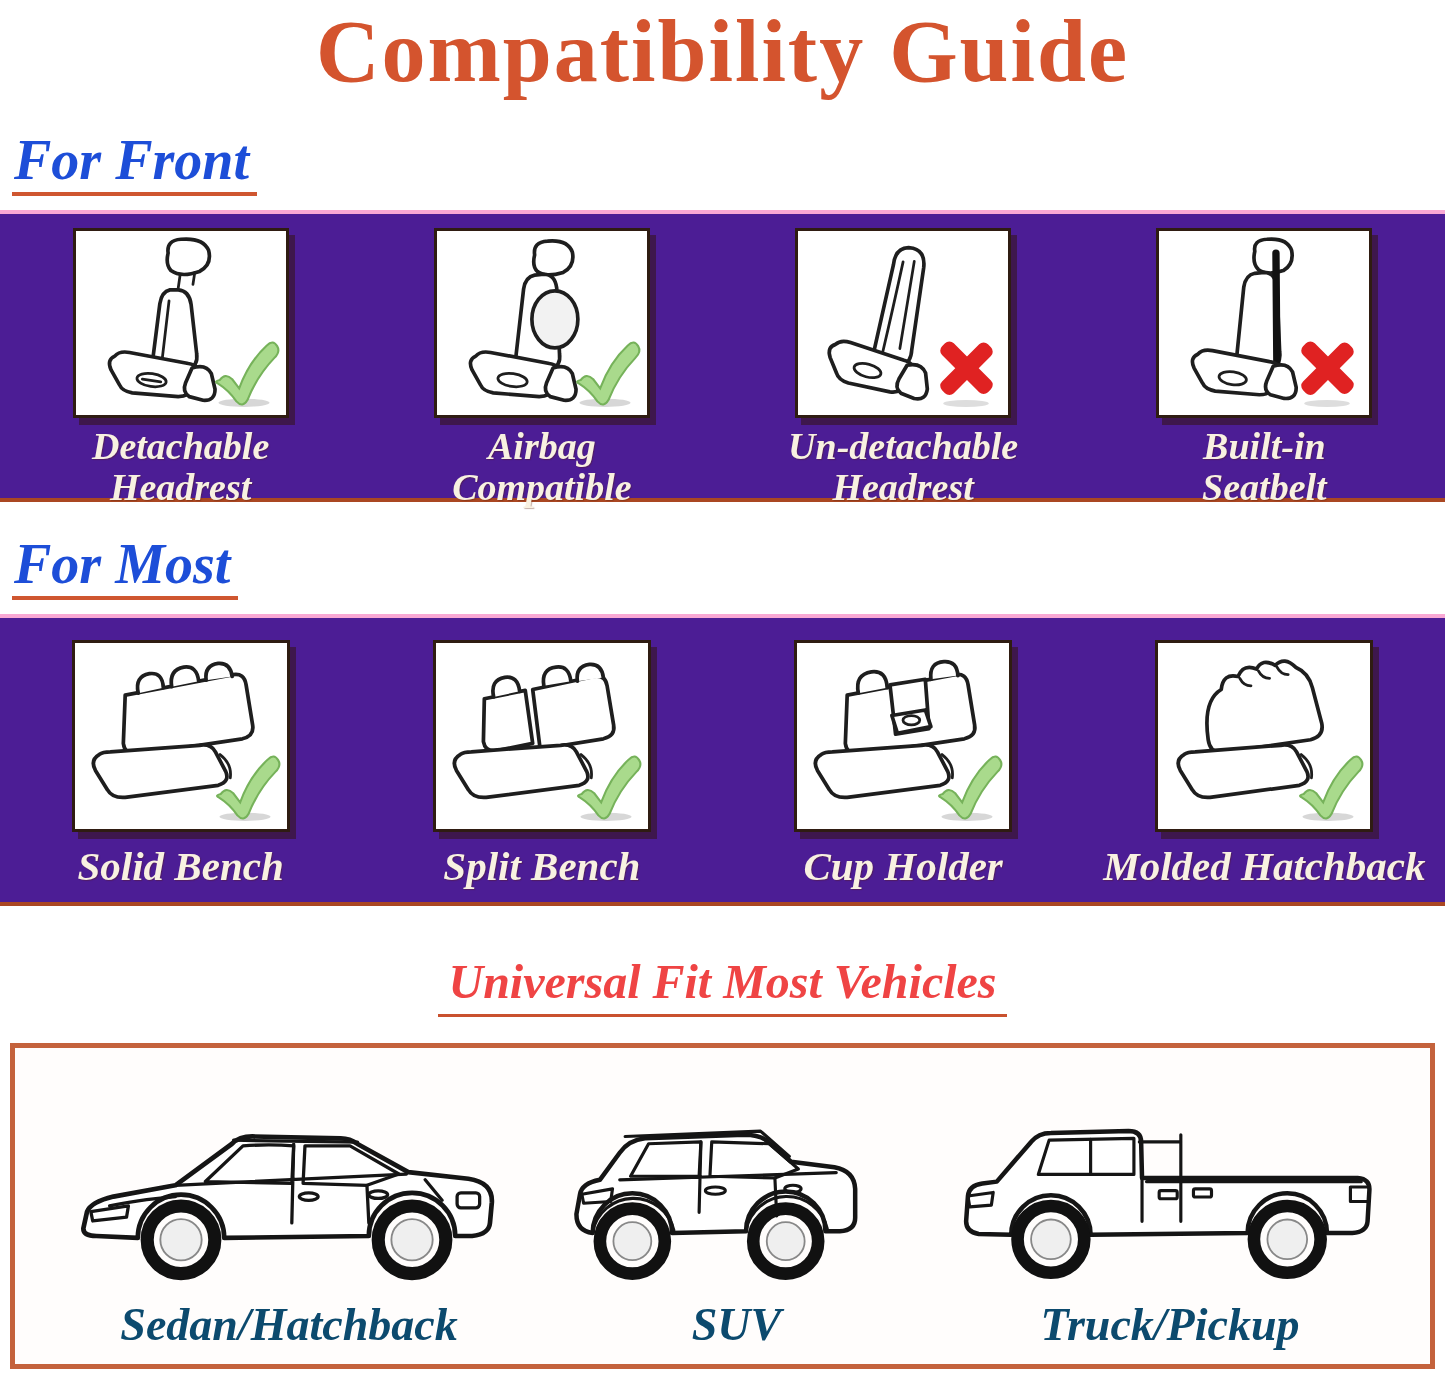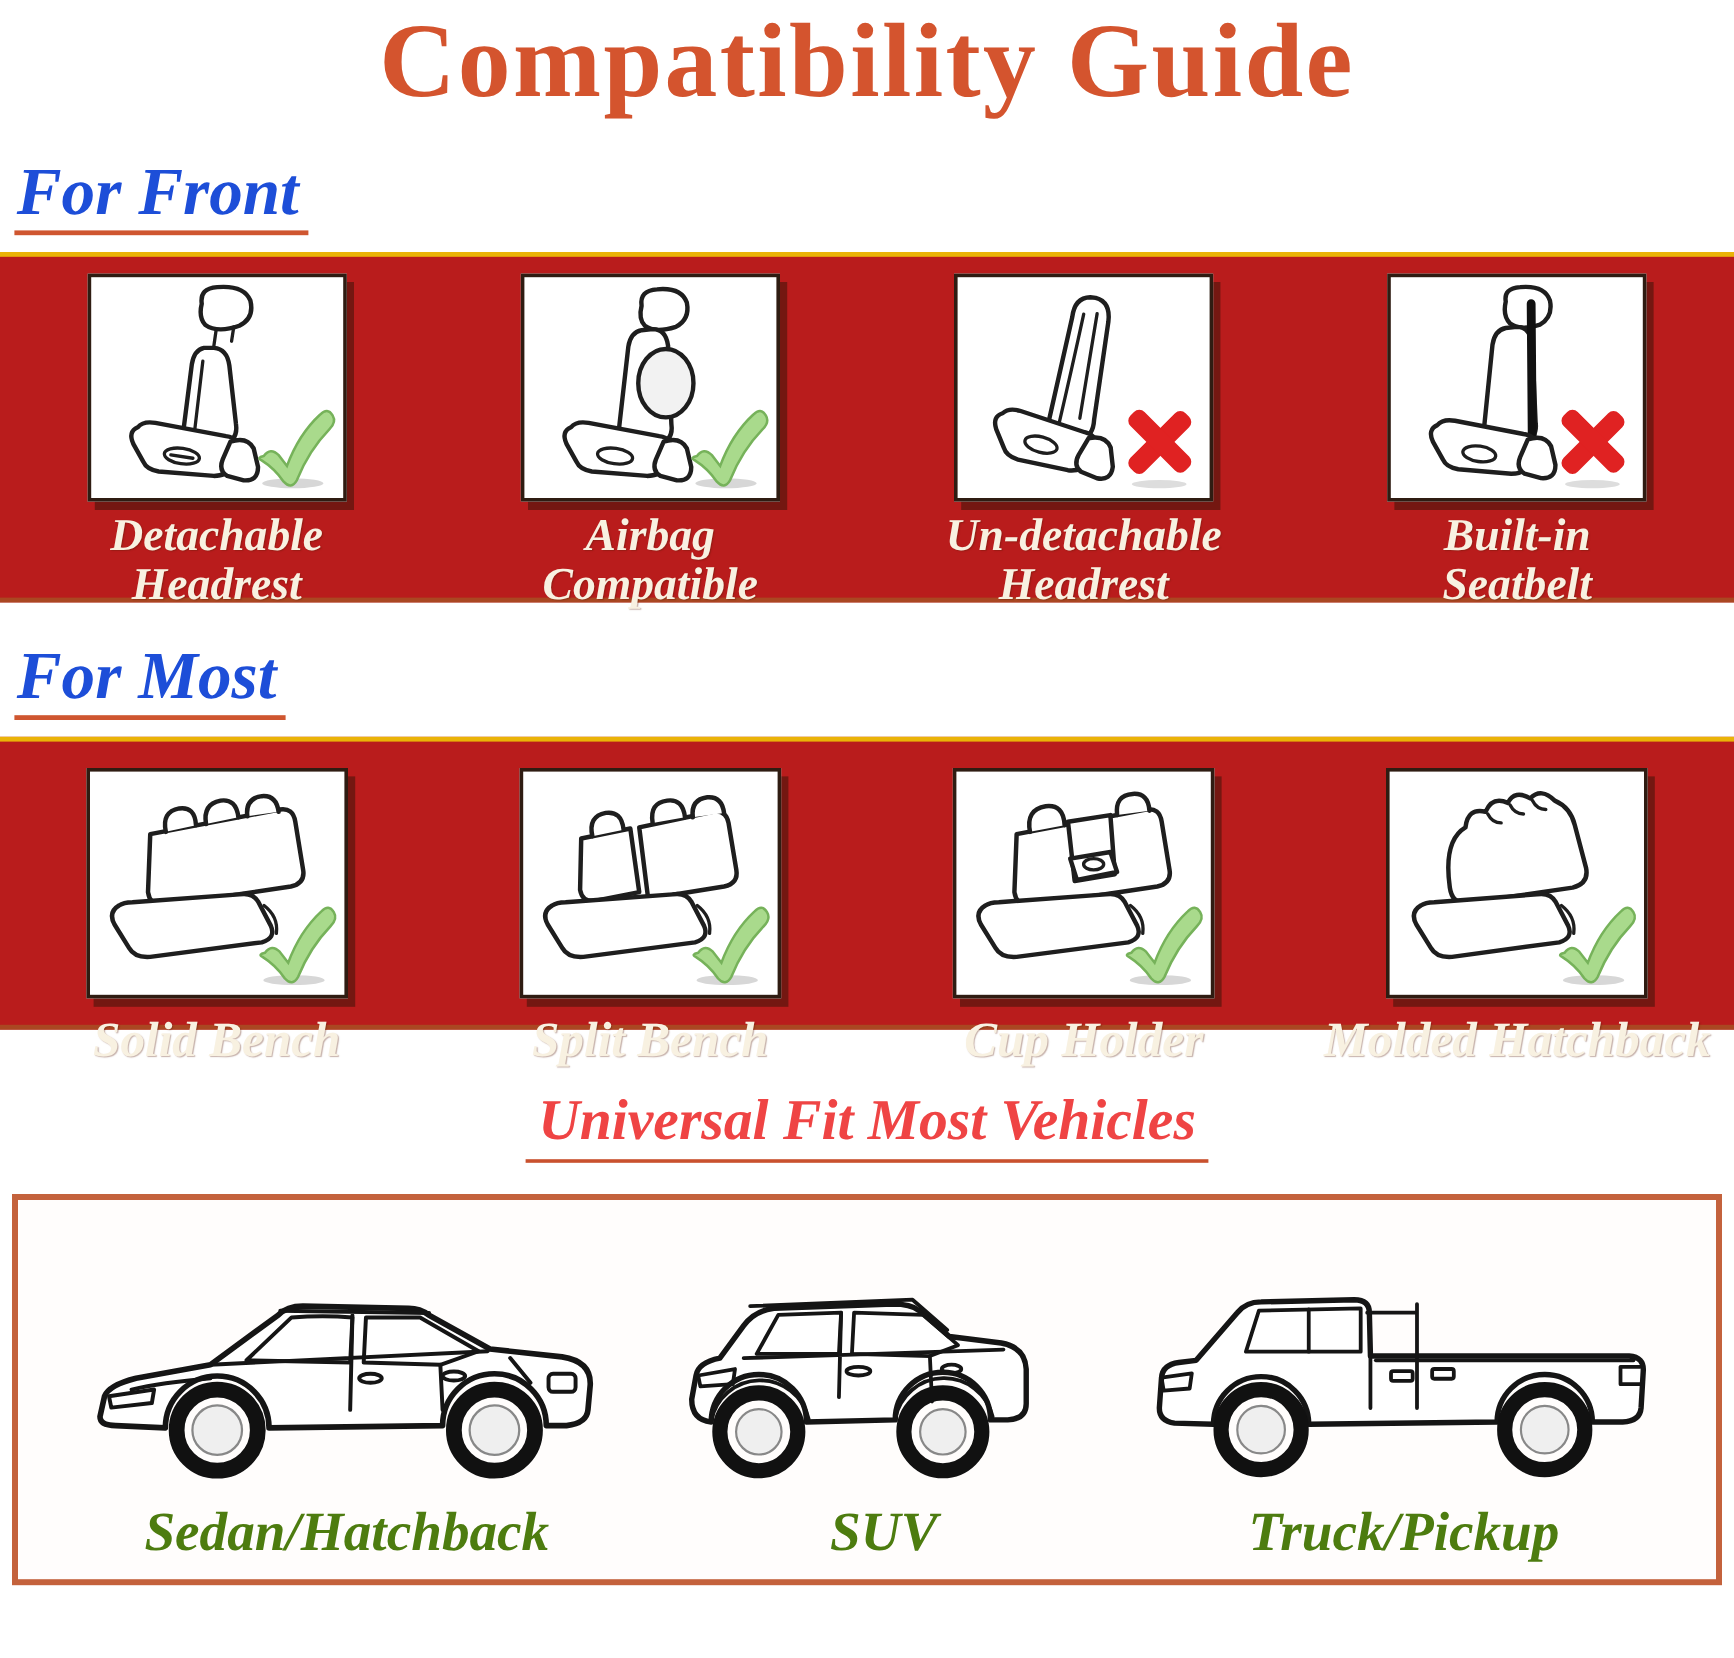--- a/index.html
+++ b/index.html
@@ -18,27 +18,27 @@
     display:inline-block;font-size:56px;font-weight:bold;font-style:italic;
     color:#1d4ed8;border-bottom:4px solid #cf5630;padding:0 8px 4px 2px;line-height:1.0;
   }
   .universal-heading-wrap{text-align:center;margin:52px 0 26px 0;}
   .universal-heading{
     display:inline-block;font-size:48px;font-weight:bold;font-style:italic;
     color:#ef4444;border-bottom:3px solid #c9512e;padding:0 10px 8px 10px;line-height:1.0;
   }
   
   .banner{
-    width:100%;background:#b91c1c;
-    border-top:4px solid #eab308;border-bottom:4px solid #aa4722;
+    width:100%;background:#4c1d95;
+    border-top:4px solid #f9a8d4;border-bottom:4px solid #aa4722;
     box-sizing:border-box;
     display:flex;justify-content:space-evenly;
   }
   .banner.front{height:292px;padding-top:14px;}
-  .banner.rear{height:244px;padding-top:22px;}
+  .banner.rear{height:292px;padding-top:22px;}
   .cell{flex:1;max-width:25%;display:flex;flex-direction:column;align-items:center;}
   .tile{
     position:relative;background:#ffffff;
     border:3px solid #2f1c12;box-shadow:6px 7px 0 rgba(47,18,6,.5);
     box-sizing:border-box;
   }
   .banner.front .tile{width:216px;height:190px;}
   .banner.rear  .tile{width:218px;height:192px;}
   .tile svg.seat{display:block;width:100%;height:100%;}
   .mark{position:absolute;right:4px;bottom:2px;width:76px;height:84px;}
@@ -52,21 +52,21 @@
   }
   .banner.rear .tile-label{font-size:41px;margin-top:12px;white-space:nowrap;}
   
   .vehicles-box{
     margin:0 10px;height:326px;border:5px solid #c4623c;box-sizing:border-box;
     display:flex;align-items:flex-end;justify-content:space-between;
     padding:10px 34px 14px 34px;background:#fffdfc;
   }
   .vehicle{display:flex;flex-direction:column;align-items:center;}
   .vehicle-label{
-    margin-top:2px;color:#4d7c0f;font-weight:bold;font-style:italic;
+    margin-top:2px;color:#0c4a6e;font-weight:bold;font-style:italic;
     font-size:46px;line-height:1.1;white-space:nowrap;
   }
   .vehicle svg{display:block;}
   
   svg .ln{fill:#ffffff;stroke:#1e1e1e;stroke-width:4;stroke-linejoin:round;stroke-linecap:round;}
   svg .ln-thin{fill:none;stroke:#1e1e1e;stroke-width:3;stroke-linejoin:round;stroke-linecap:round;}
   svg .car{fill:#ffffff;stroke:#151515;stroke-width:5;stroke-linejoin:round;stroke-linecap:round;}
   svg .car-thin{fill:none;stroke:#151515;stroke-width:3.5;stroke-linejoin:round;stroke-linecap:round;}
 </style>
 </head>

